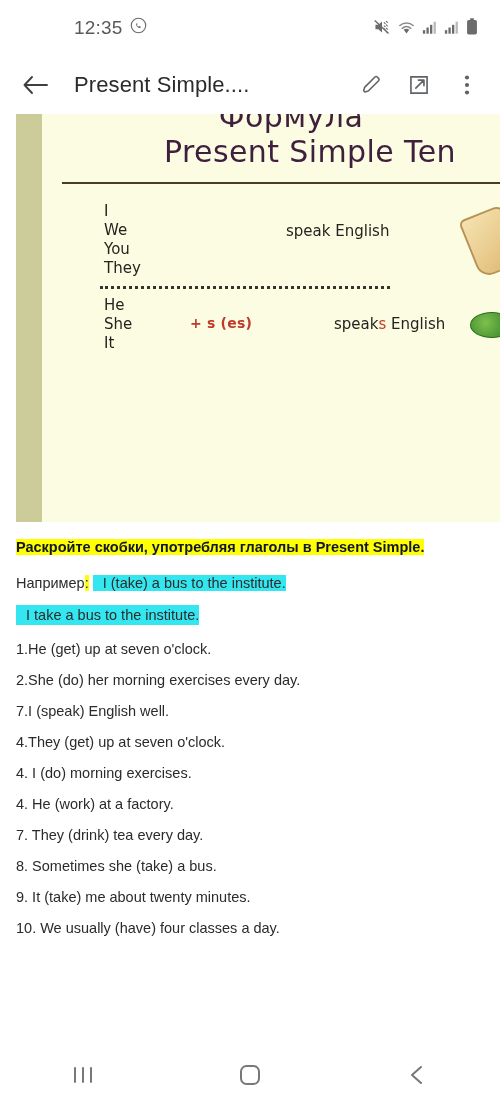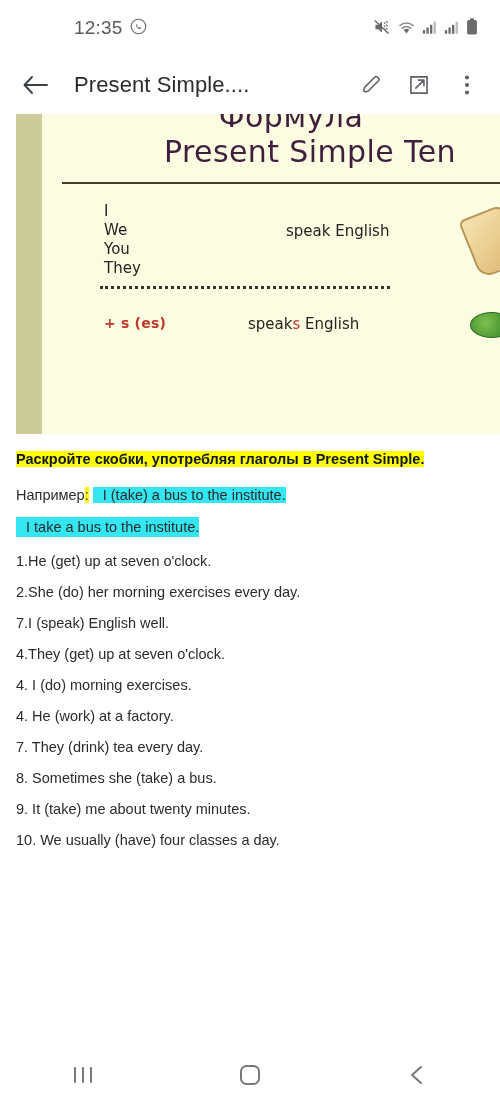--- a/index.html
+++ b/index.html
@@ -26,21 +26,20 @@
     background: #ffffff;
   }
   .status-time {
     font-size: 19px;
     color: #5a5a5a;
     letter-spacing: .2px;
     font-family: "Liberation Sans", sans-serif;
   }
   .status-left {
     display: flex;
-    align-items: center;
     gap: 7px;
   }
   .status-right {
     margin-left: auto;
     display: flex;
     align-items: flex-end;
     gap: 6px;
   }
   .sicon { display: block; }
 
@@ -73,21 +72,21 @@
     display: flex;
     align-items: center;
     justify-content: center;
     cursor: pointer;
   }
 
   
   .slide {
     position: relative;
     width: 500px;
-    height: 320px;
+    height: 408px;
     background: #FBFCE1;
     overflow: hidden;
   }
   .slide-margin {
     position: absolute;
     left: 0; top: 0; bottom: 0;
     width: 16px;
     background: #ffffff;
   }
   .slide-stripe {
@@ -350,21 +349,25 @@
         <div>I</div>
         <div>We</div>
         <div>You</div>
         <div>They</div>
       </div><div class="mid-col"></div><div class="verb-col"><span>speak</span><span class="red"></span><span> English</span></div>
     </div>
 
     <div class="dotted"></div>
 
     <div class="formula-block row2">
-      <div class="mid-col">+ s (es)</div><div class="verb-col"><span>speak</span><span class="red">s</span><span> English</span></div>
+      <div class="pron-col">
+        <div>He</div>
+        <div>She</div>
+        <div>It</div>
+      </div><div class="mid-col">+ s (es)</div><div class="verb-col"><span>speak</span><span class="red">s</span><span> English</span></div>
     </div>
 
     <div class="clip-bread"></div>
     <div class="clip-green"></div>
   </div>
 </div>
 
 <div class="doc">
 
   <div class="task-line">

